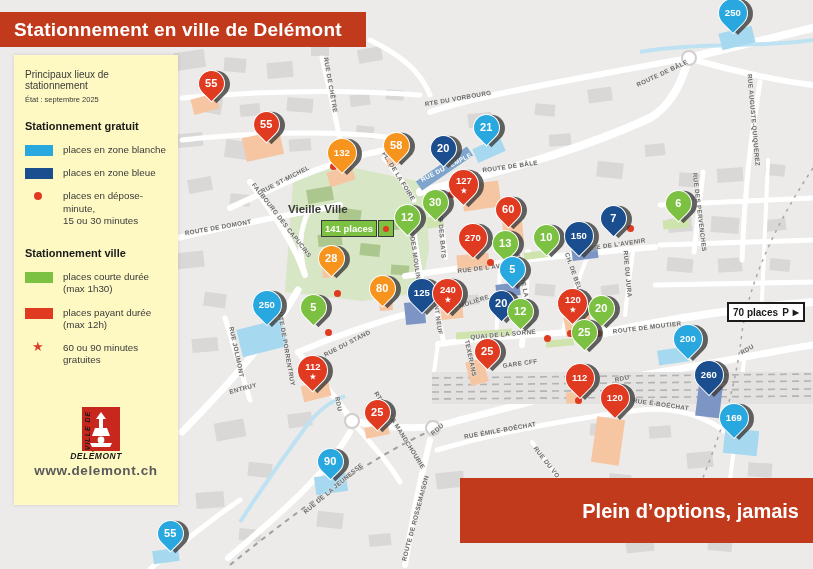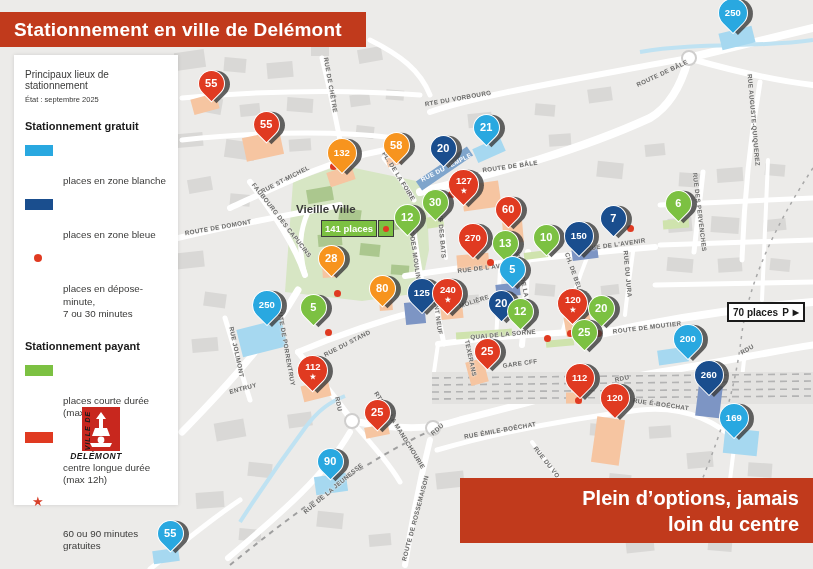--- a/index.html
+++ b/index.html
@@ -9,31 +9,31 @@
   #map-svg{position:absolute;left:0;top:0;}
 
   
   #title-bar{position:absolute;left:0;top:12px;width:366px;height:35px;
              background:#c13a1c;color:#fff;display:flex;align-items:center;
              padding-left:14px;box-sizing:border-box;z-index:40;}
   #title-bar span{font-size:19px;font-weight:bold;letter-spacing:.2px;}
 
   
   #legend{position:absolute;left:14px;top:55px;width:164px;height:450px;
-          background:#ffffff;z-index:30;box-shadow:0 0 4px rgba(0,0,0,.12);
+          background:#fef9c3;z-index:30;box-shadow:0 0 4px rgba(0,0,0,.12);
           box-sizing:border-box;padding:14px 10px 0 11px;color:#3a3a39;}
   #legend .subtitle{font-size:10px;margin:0 0 4px 0;}
   #legend .note{font-size:7.5px;margin:0 0 16px 0;color:#3a3a39;}
   #legend h3{font-size:11px;margin:0 0 12px 0;color:#1a1a1a;}
   .leg-item{display:flex;margin:0 0 11px 0;align-items:flex-start;}
   .leg-key{width:30px;flex:0 0 30px;margin-right:8px;display:flex;justify-content:flex-start;}
   .leg-sw{width:28px;height:11px;margin-top:1px;}
   .leg-dot{width:8px;height:8px;border-radius:50%;margin:2px 0 0 9px;}
   .leg-star{font-size:13px;line-height:10px;margin-left:7px;}
-  .leg-txt{font-size:9.8px;line-height:1.25;margin-top:31px;}
+  .leg-txt{font-size:9.8px;line-height:1.25;}
   #paid-block{margin-top:20px;}
 
   
   #logo{position:absolute;left:14px;top:405px;width:164px;text-align:center;z-index:31;}
   #logo .lg-wrap{position:relative;display:inline-block;width:60px;height:58px;}
   #logo .lg-box{position:absolute;left:16px;top:2px;width:38px;height:44px;background:#c8271e;}
   #logo .lg-vert{position:absolute;left:2px;top:22px;font-size:7px;font-style:italic;
                  font-weight:bold;color:#1a1a1a;transform:rotate(-90deg);transform-origin:center;
                  letter-spacing:1px;white-space:nowrap;}
   #logo .lg-name{position:absolute;left:0;top:46px;width:100%;text-align:center;
@@ -283,43 +283,43 @@
             <div class="leg-txt">
               <div>places en zone bleue</div>
             </div>
           </div>
           <div class="leg-item">
             <div class="leg-key">
               <div class="leg-dot" style="background: rgb(224, 58, 33);"></div>
             </div>
             <div class="leg-txt">
               <div>places en dépose-minute,</div>
-              <div>7 ou 30 minutes</div>
+              <div>15 ou 30 minutes</div>
             </div>
           </div>
         </div>
     </div>
     <div id="paid-block">
-      <h3>Stationnement payant</h3>
+      <h3>Stationnement ville</h3>
       <div id="paid-items">
           <div class="leg-item">
             <div class="leg-key">
               <div class="leg-sw" style="background: rgb(124, 193, 66);"></div>
             </div>
             <div class="leg-txt">
               <div>places courte durée</div>
               <div>(max 1h30)</div>
             </div>
           </div>
           <div class="leg-item">
             <div class="leg-key">
               <div class="leg-sw" style="background: rgb(224, 58, 33);"></div>
             </div>
             <div class="leg-txt">
-              <div>centre longue durée</div>
+              <div>places payant durée</div>
               <div>(max 12h)</div>
             </div>
           </div>
           <div class="leg-item">
             <div class="leg-key">
               <div class="leg-star" style="color: rgb(215, 64, 42);">★</div>
             </div>
             <div class="leg-txt">
               <div>60 ou 90 minutes</div>
               <div>gratuites</div>
@@ -336,28 +336,28 @@
           <path d="M19 5 l5 7 h-3 v9 h4 l3 8 h-18 l3 -8 h4 v-9 h-3 z" fill="#fff"></path>
           <circle cx="19" cy="33" r="3.4" fill="#fff"></circle>
           <path d="M8 36 h22 l-2 4 h-18 z" fill="#fff"></path>
         </svg>
       </div>
       <span class="lg-vert">VILLE DE</span>
       <span class="lg-name">DELÉMONT</span>
     </div>
   </div>
   <div id="site">
+    <div>www.delemont.ch</div>
   </div>
 
   <div id="banner">
     <span>Plein d’options, jamais</span>
-    <span>loin du centre</span>
   </div>
 
-  <div id="oldtown-label" style="left:296px;top:203px;">Vieille Ville</div>
+  <div id="oldtown-label" style="left:288px;top:203px;">Vieille Ville</div>
   <div id="places-box">141 places</div>
   <div id="mini-box">
       <i></i>
     </div>
   <div id="sign70">
     <span class="s70-txt">70 places</span>
     <span class="s70-p">P</span>
     <span class="s70-arrow">▶</span>
   </div>
 

